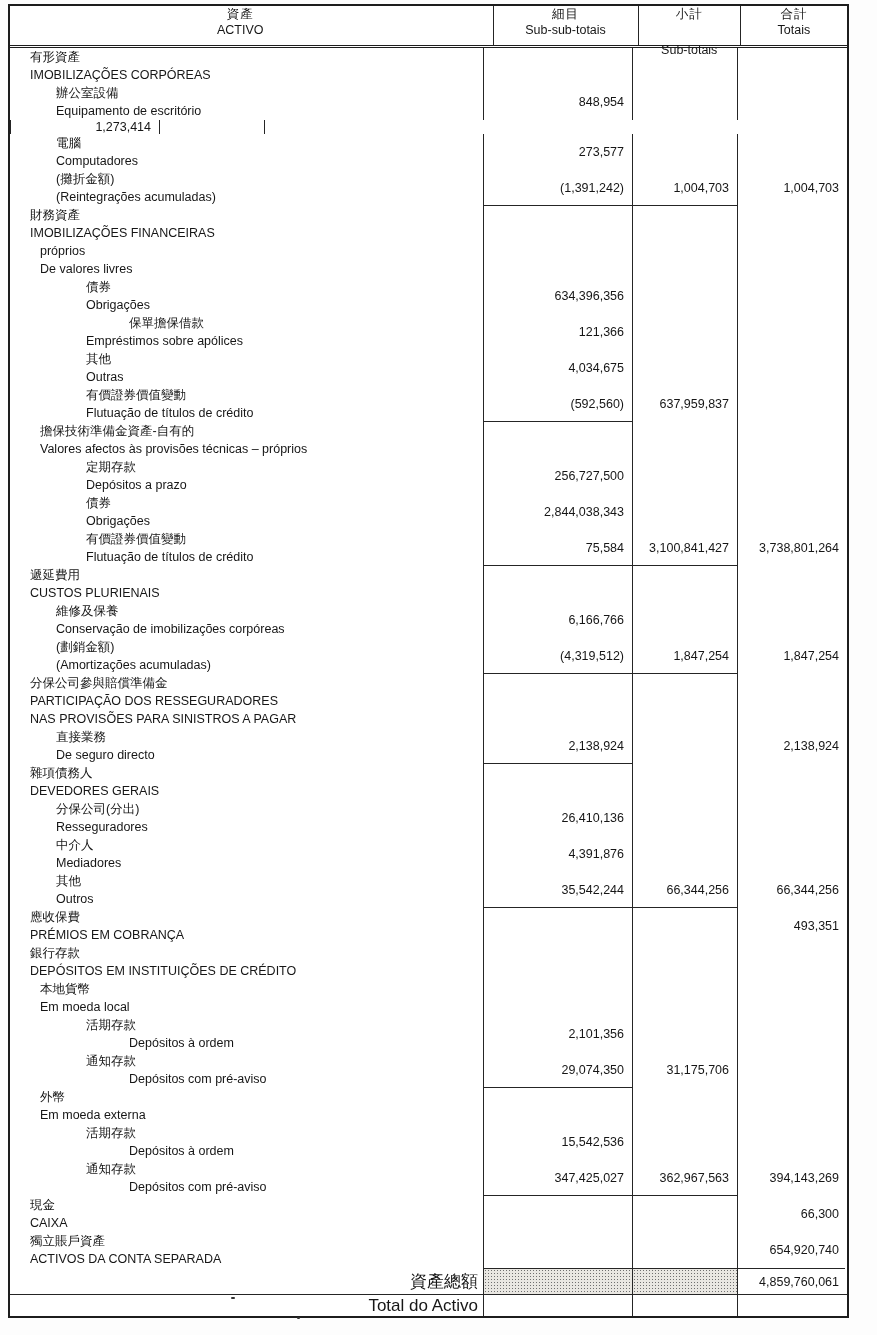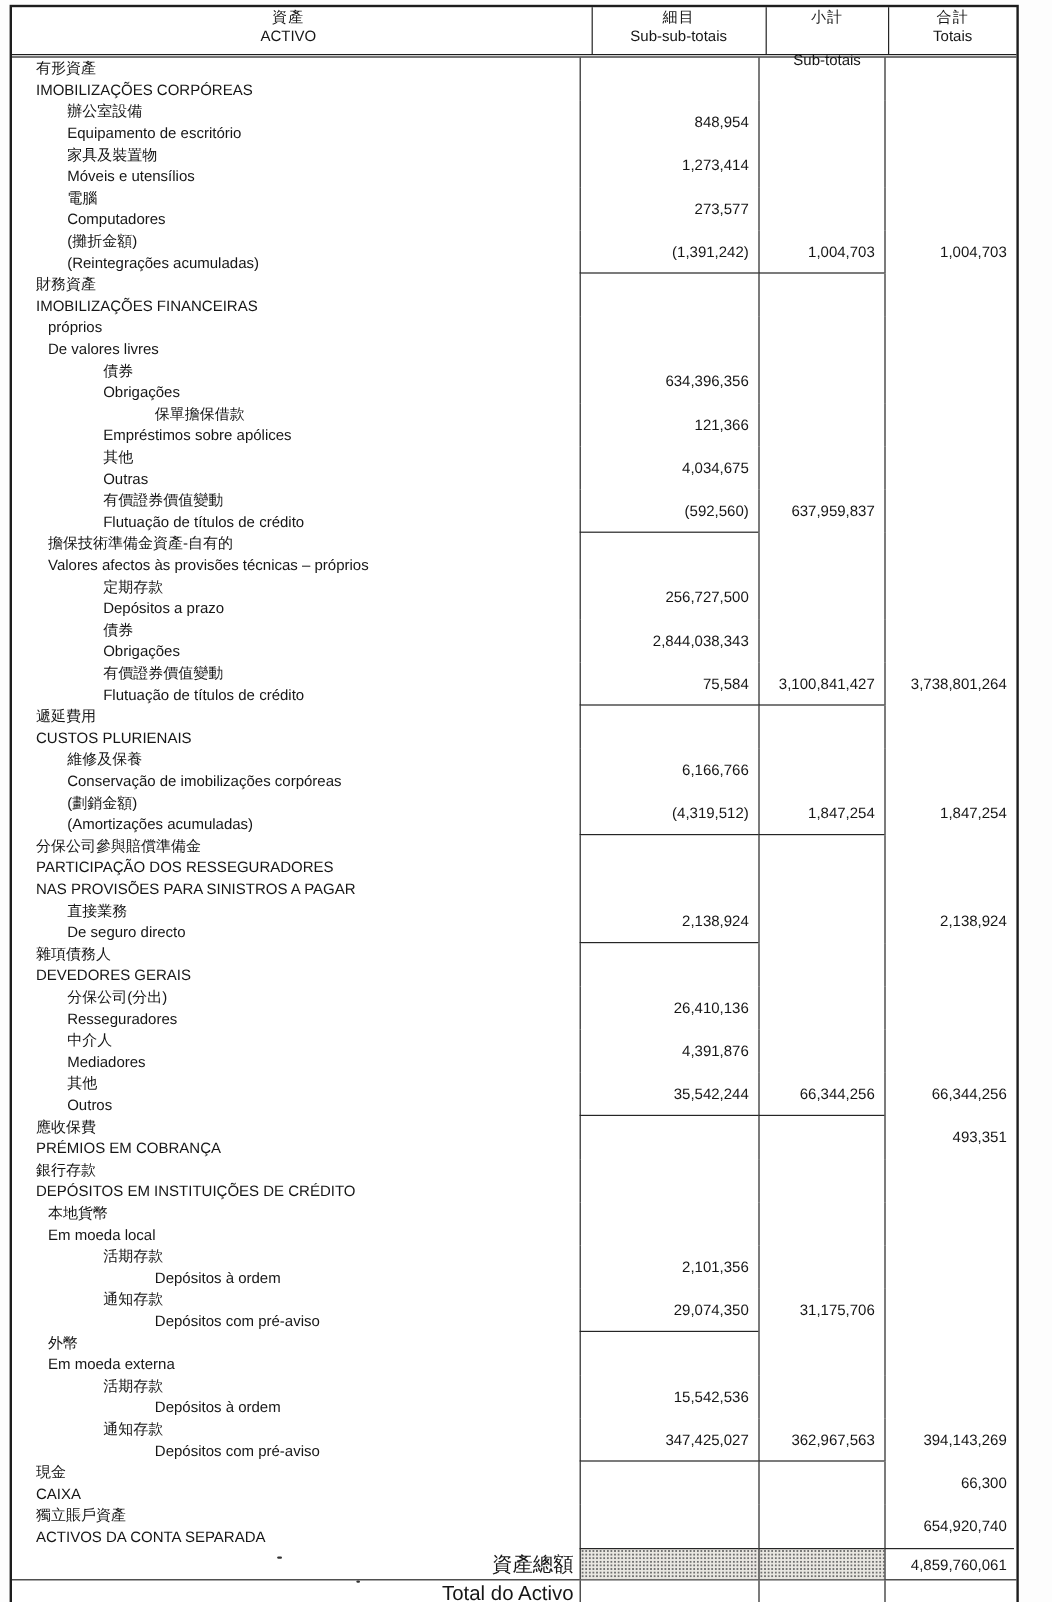--- a/index.html
+++ b/index.html
@@ -100,24 +100,20 @@
       <div class="block">
     <div class="labels">
           <div class="line i2">辦公室設備</div>
           <div class="line i2">Equipamento de escritório</div>
         </div>
     <div class="cell c2">848,954</div>
     <div class="cell c3"></div>
     <div class="cell c4"></div>
   </div>
       <div class="block">
-    <div class="labels">
-          <div class="line i2">家具及裝置物</div>
-          <div class="line i2">Móveis e utensílios</div>
-        </div>
     <div class="cell c2">1,273,414</div>
     <div class="cell c3"></div>
     <div class="cell c4"></div>
   </div>
       <div class="block">
     <div class="labels">
           <div class="line i2">電腦</div>
           <div class="line i2">Computadores</div>
         </div>
     <div class="cell c2">273,577</div>

